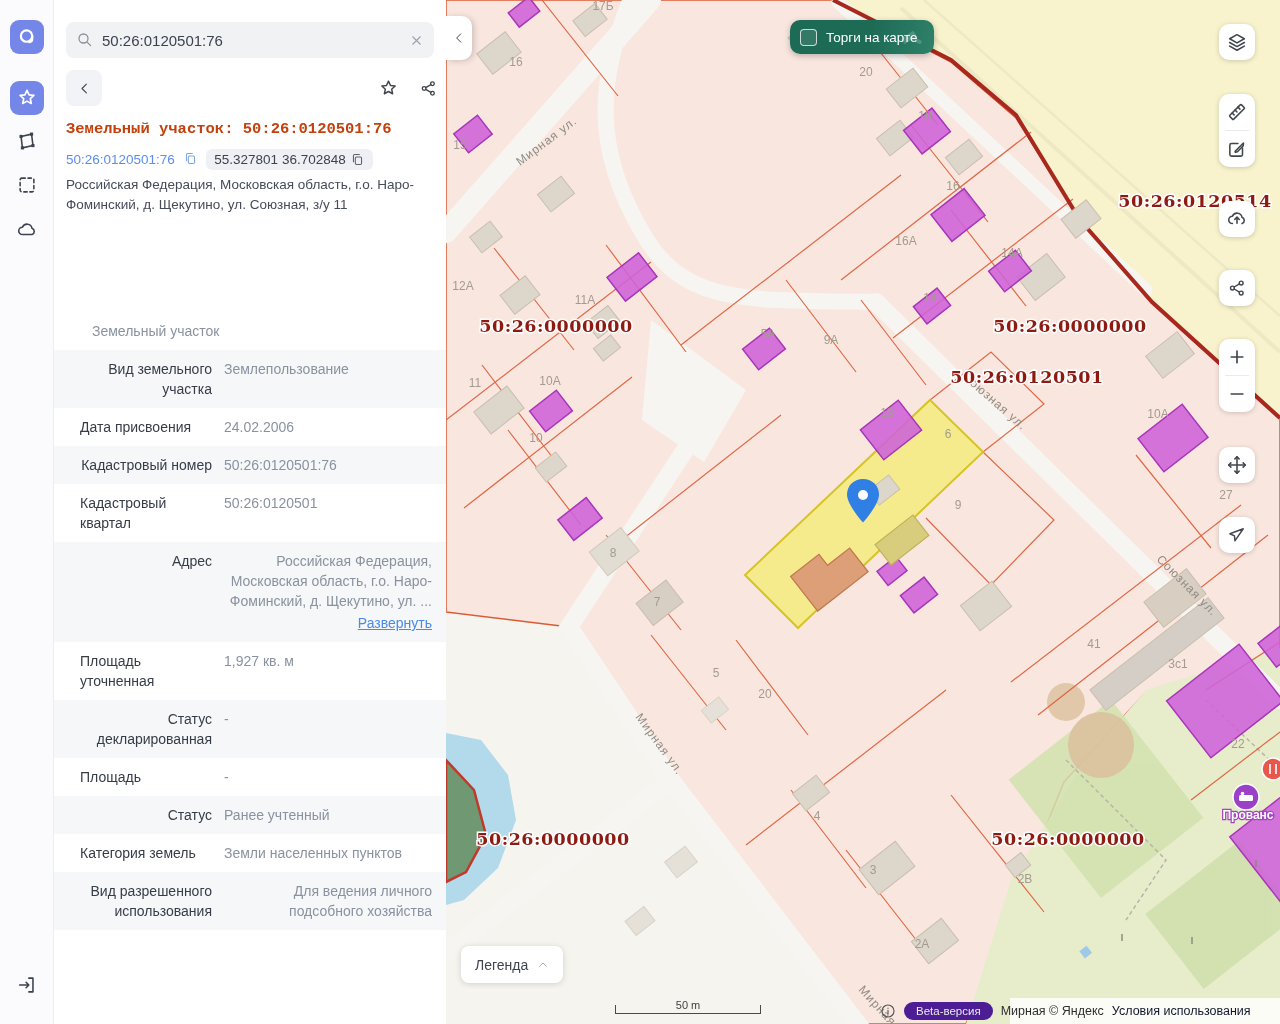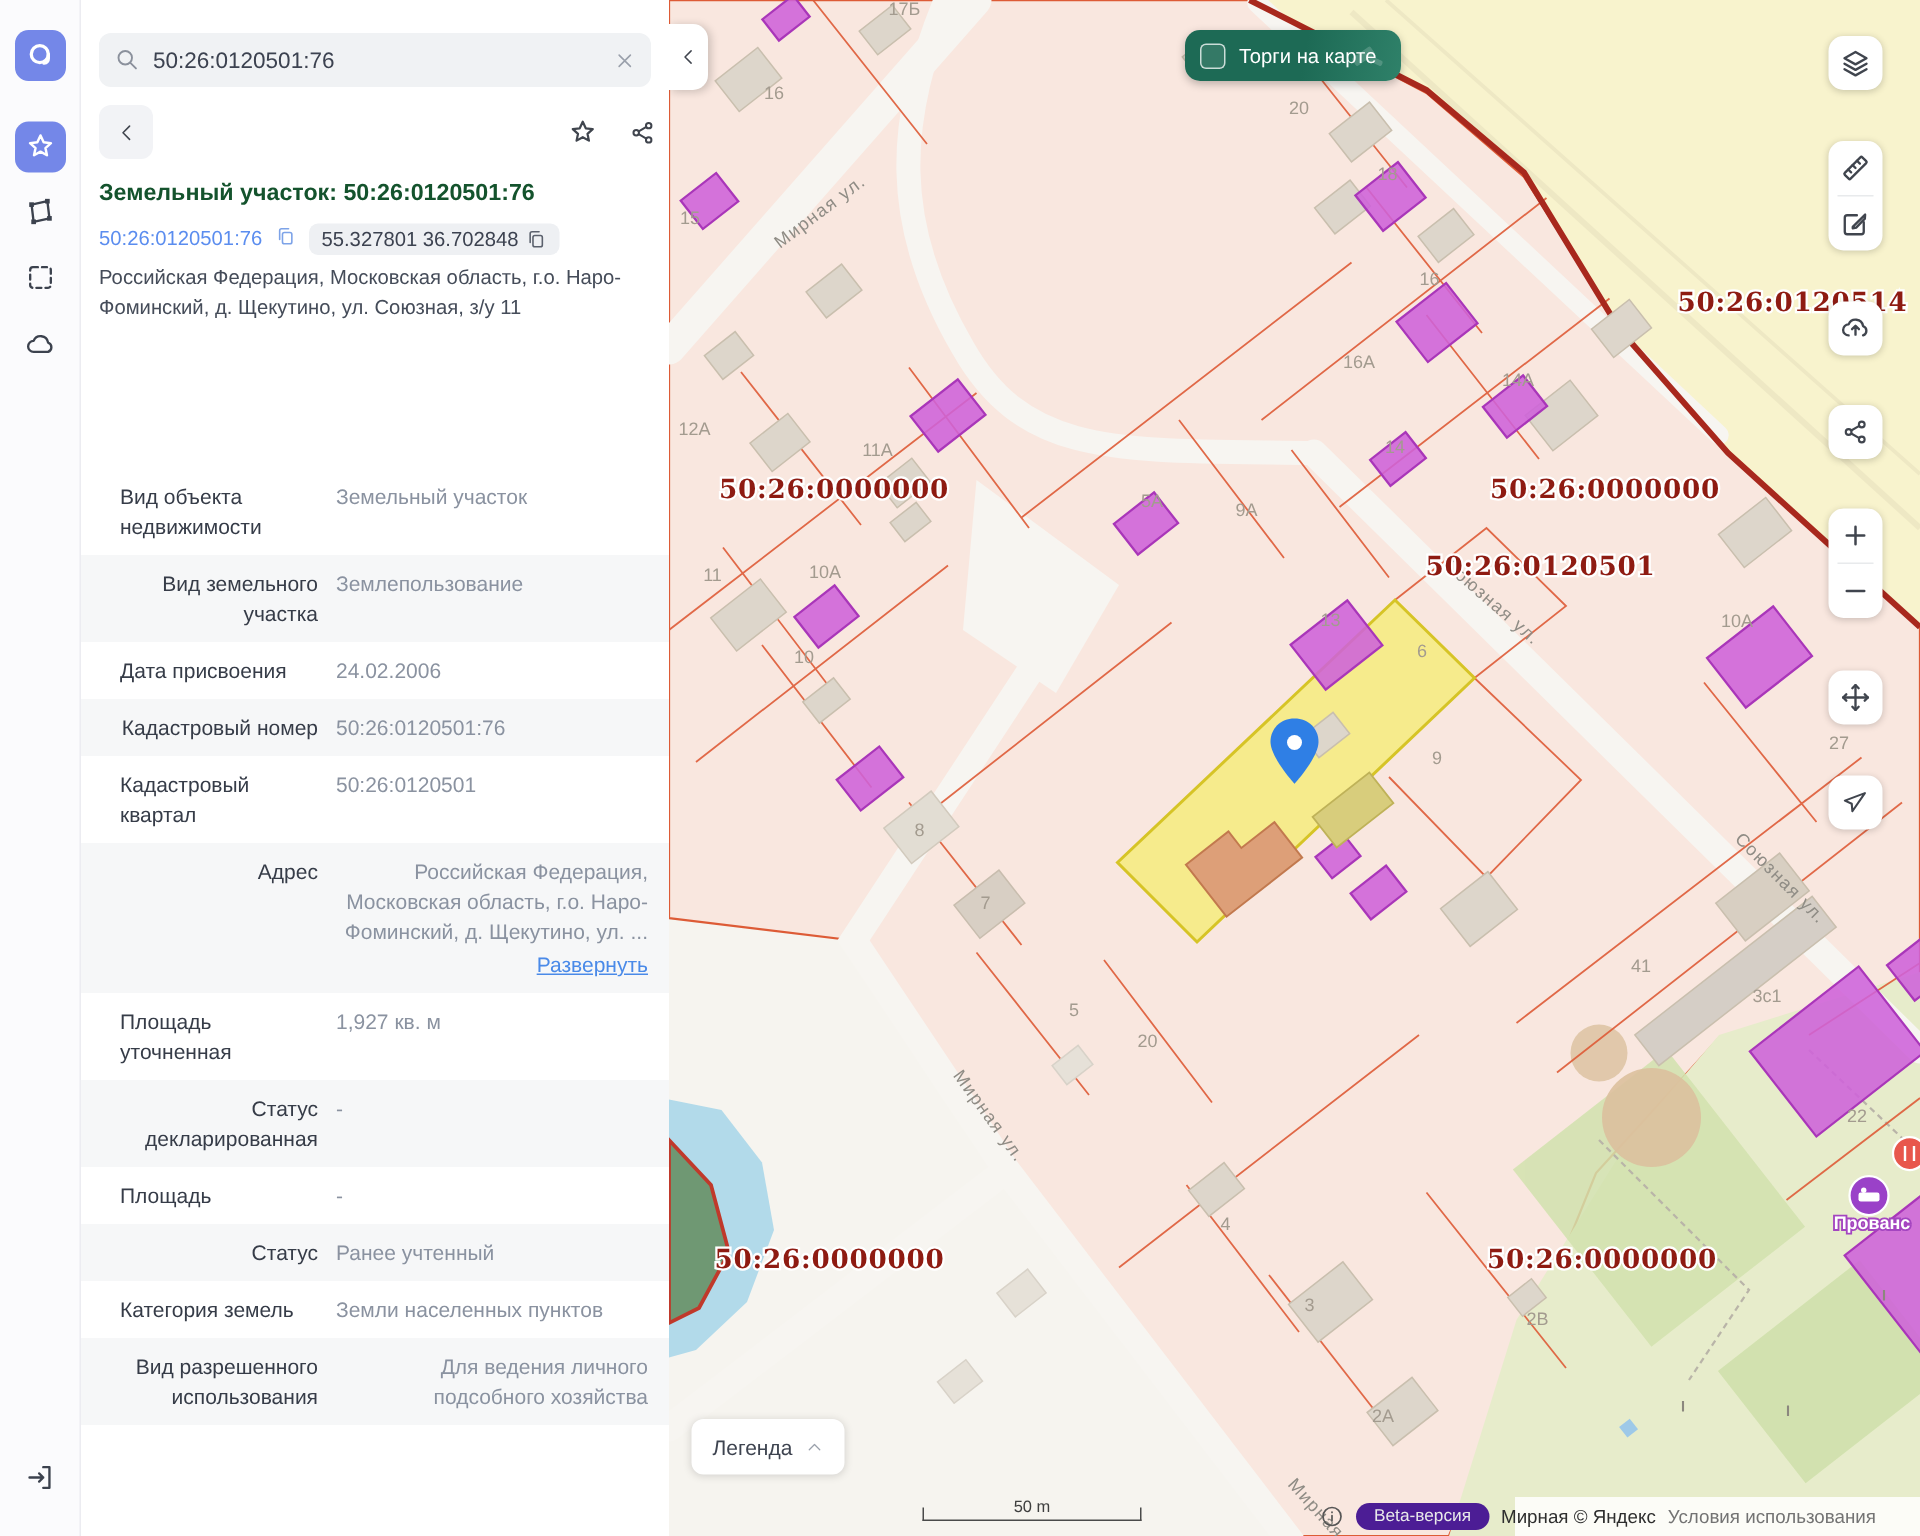--- a/index.html
+++ b/index.html
@@ -21,21 +21,21 @@
   .searchbar { position:absolute; left:12px; top:22px; width:368px; height:36px;
     background:#f0f2f4; border-radius:8px; display:flex; align-items:center; padding:0 10px; }
   .searchbar input { flex:1; border:0; outline:0; background:transparent;
     font:15px "Liberation Sans",sans-serif; color:#3c4250; margin-left:8px; }
   .navrow { position:absolute; left:12px; top:70px; width:368px; height:36px; }
   .backbtn { position:absolute; left:0; top:0; width:36px; height:36px; background:#f2f3f6;
     border-radius:8px; display:flex; align-items:center; justify-content:center; cursor:pointer; }
   .iconbtn { position:absolute; top:0; width:36px; height:36px; display:flex;
     align-items:center; justify-content:center; cursor:pointer; }
   .obj-title { position:absolute; left:12px; top:120px; width:368px;
-    font-size:15.5px; font-weight:700; color:#14532d; }
+    font-size:15.5px; font-weight:700; color:#c2410c;font-family:Liberation Mono, monospace; }
   .idrow { position:absolute; left:12px; top:148px; width:368px; height:22px;
     display:flex; align-items:center; gap:8px; }
   .cadlink { color:#5b8def; font-size:13.5px; text-decoration:none; cursor:pointer; }
   .copyic { cursor:pointer; display:inline-flex; margin-left:4px; vertical-align:-2px; }
   .coordchip { background:#eef0f3; border-radius:6px; padding:3px 8px; font-size:13.5px;
     color:#3c4250; display:inline-flex; align-items:center; }
   .address { position:absolute; left:12px; top:175px; width:368px;
     font-size:13.5px; line-height:20px; color:#454c59; }
   .report-btn { position:absolute; left:12px; top:222px; width:368px; height:37px;
     background:#089e66; border:0; border-radius:8px; color:#fff; font:600 14px "Liberation Sans",sans-serif;
@@ -74,21 +74,21 @@
     border-left:1.5px solid #4a4a4a; border-right:1.5px solid #4a4a4a; border-bottom:1.5px solid #4a4a4a; }
   .scalebar .sl { position:absolute; left:0; right:0; bottom:3px; text-align:center;
     font-size:11px; color:#3f3f3f; }
   .attrib { position:absolute; left:880px; top:998px; width:400px; height:26px; z-index:15;
     display:flex; align-items:center; gap:8px; }
   .attrib .whitebg { position:absolute; left:130px; top:0; right:0; bottom:0;
     background:rgba(255,255,255,.85); z-index:-1; }
   .beta-pill { background:#4c1d95; color:#e8e9ea; font-size:11.5px; border-radius:11px;
     padding:3px 12px; }
   .attr-txt { font-size:12.5px; color:#2e2e2e; }
-  .attr-link { font-size:12.5px; color:#737373; text-decoration:none; cursor:pointer;text-align:right; }
+  .attr-link { font-size:12.5px; color:#0f172a; text-decoration:none; cursor:pointer;text-align:right; }
 
   
   .ctl { position:absolute; left:1219px; width:36px; background:#fff; border-radius:10px;
     box-shadow:0 1px 5px rgba(0,0,0,.18); z-index:20; }
   .ctl .cbtn { width:36px; height:36px; display:flex; align-items:center; justify-content:center;
     cursor:pointer; }
   .ctl .sep { height:1px; background:#e8eaec; margin:0 6px; }
   svg.ic { stroke:#40454e; fill:none; stroke-width:1.7; stroke-linecap:round; stroke-linejoin:round; }
 </style>
 </head>
@@ -576,21 +576,20 @@
         </span>
       </span>
     </div>
 
     <div class="address">Российская Федерация, Московская область, г.о. Наро-Фоминский, д. Щекутино, ул. Союзная, з/у 11</div>
 
 
 
     <div class="itable" id="info-table">
         <div class="irow">
-          <div class="ilabel">Вид объекта недвижимости</div>
           <div class="ival">Земельный участок</div>
         </div>
         <div class="irow alt">
           <div class="ilabel">Вид земельного участка</div>
           <div class="ival">Землепользование</div>
         </div>
         <div class="irow">
           <div class="ilabel">Дата присвоения</div>
           <div class="ival">24.02.2006</div>
         </div>

